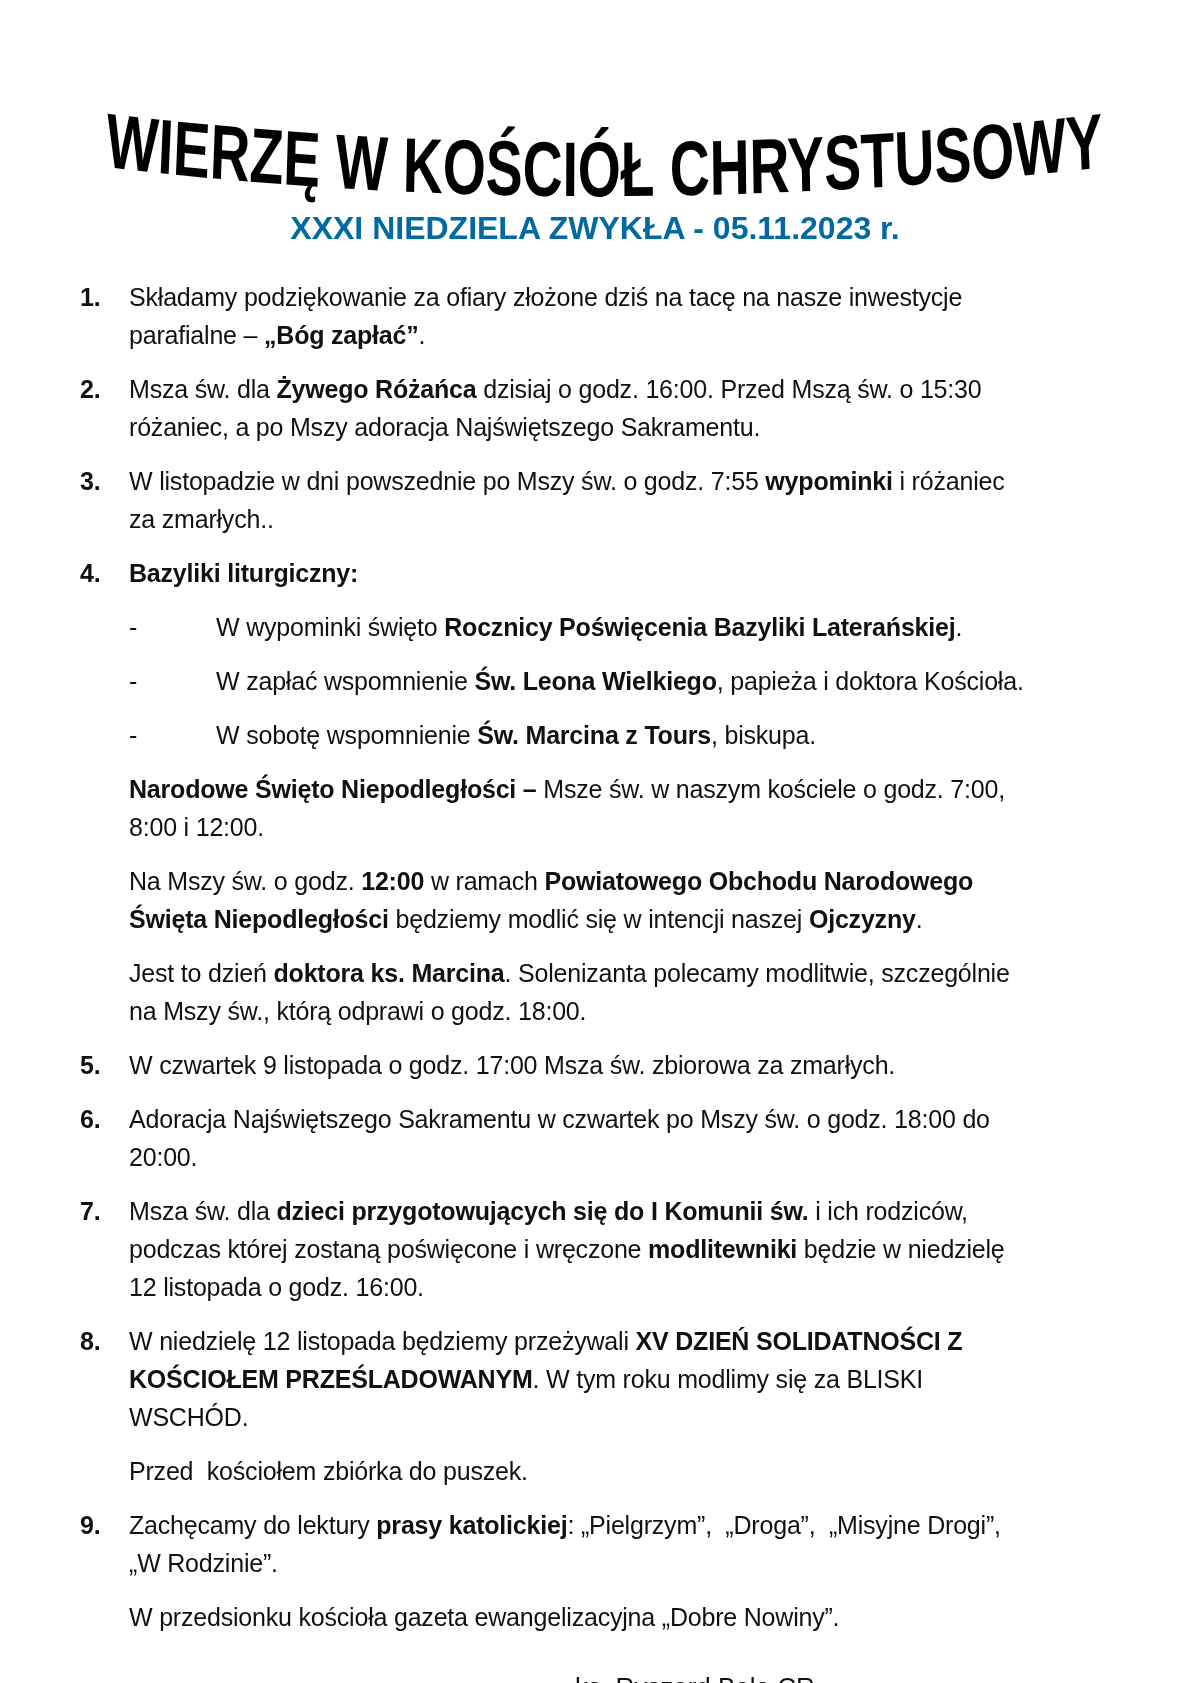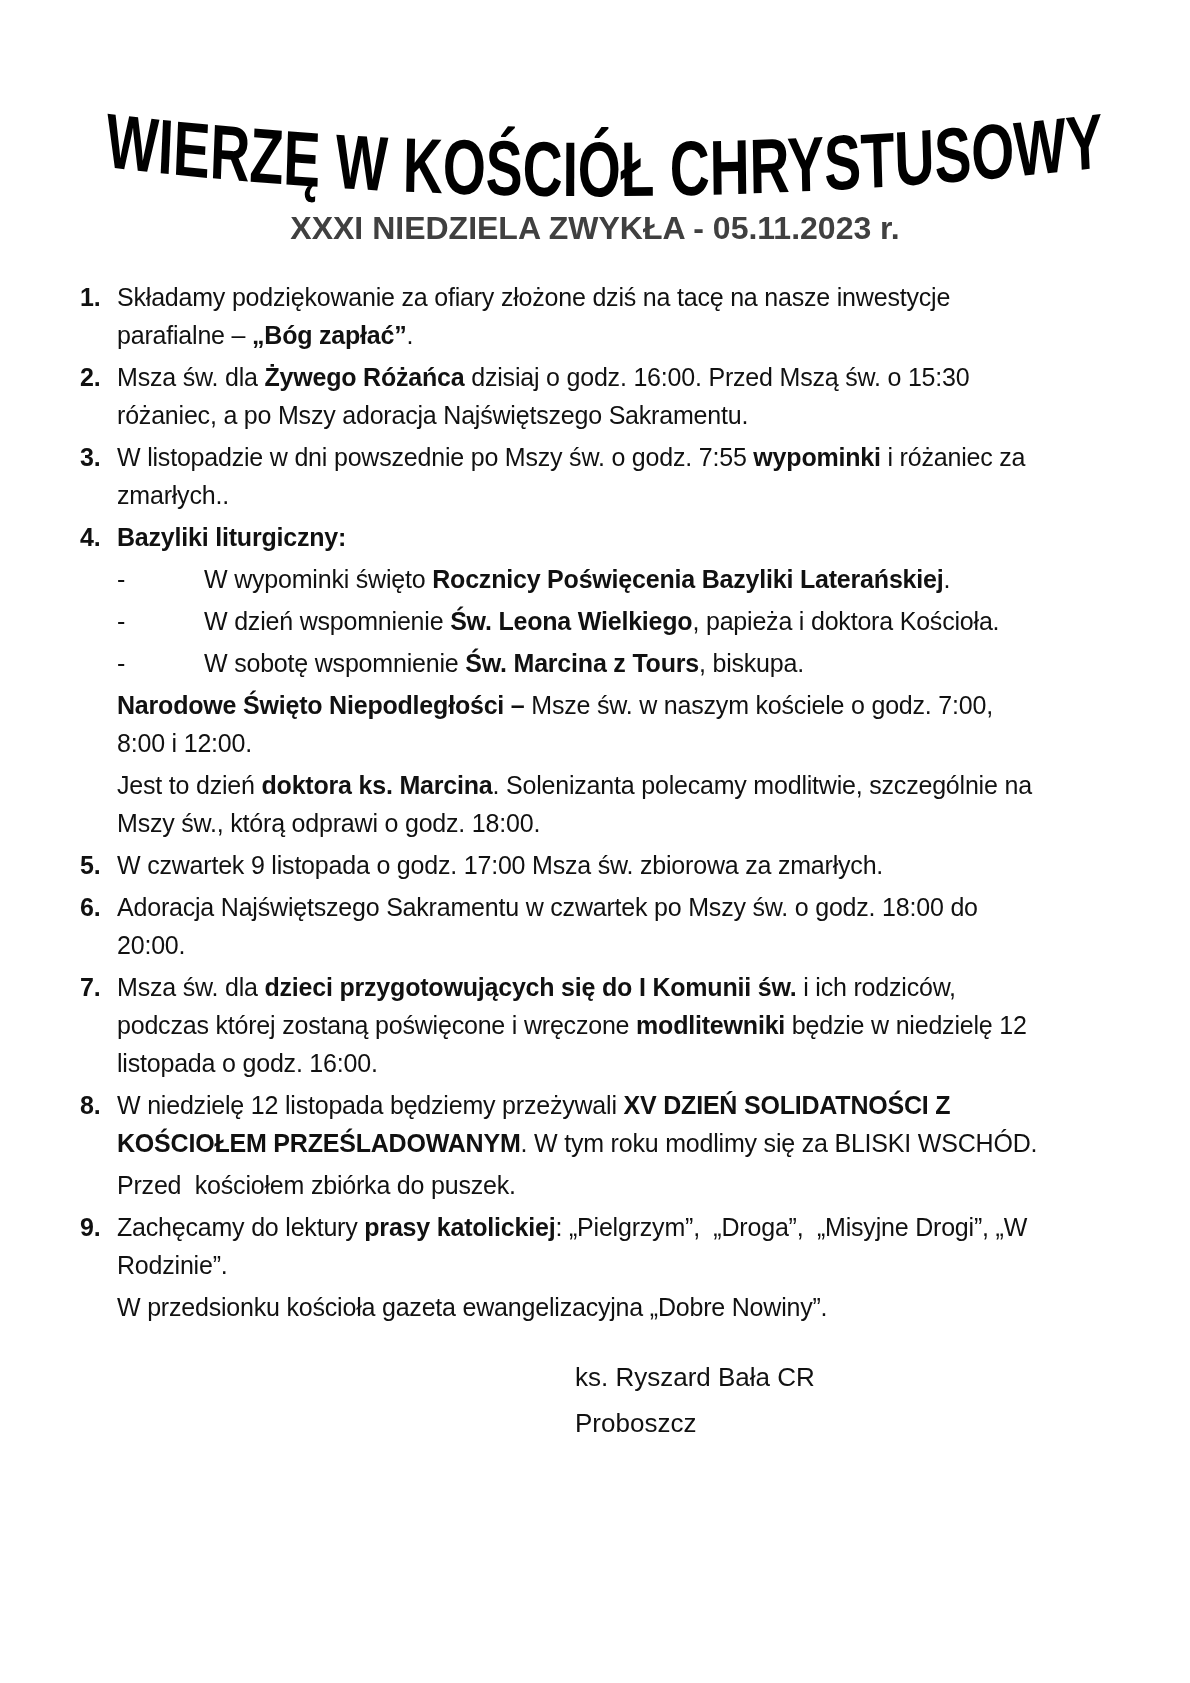--- a/index.html
+++ b/index.html
@@ -28,21 +28,21 @@
     font-family: "Liberation Sans", "DejaVu Sans", sans-serif;
     font-weight: bold;
     fill: #000000;
   }
   .subtitle {
     margin-top: -22px;
     text-align: center;
     font-size: 32px;
     line-height: 40px;
     font-weight: bold;
-    color: #404040;
+    color: #0369a1;
     letter-spacing: 0px;
   }
   .content {
     margin-left: 80px;
     width: 968px;
     margin-top: 30px;
     font-size: 25px;
     line-height: 38px;
     letter-spacing: -0.2px;
   }
@@ -51,21 +51,21 @@
     padding-left: 33px;
     margin: 0 0 3px 0;
   }
   .num {
     position: absolute;
     left: 0;
     top: 0;
     font-weight: bold;
   }
   .para {
-    margin: 4px;
+    margin: 16px;
     white-space: pre-wrap;
   }
   .b { font-weight: bold; }
   .dash-cell {
     display: inline-block;
     width: 87px;
   }
   .signature {
     margin-top: 28px;
     margin-left: 575px;
@@ -102,23 +102,24 @@
         <p class="para"><span>Msza św. dla </span><span class="b">Żywego Różańca</span><span> dzisiaj o godz. 16:00. Przed Mszą św. o 15:30 różaniec, a po Mszy adoracja Najświętszego Sakramentu.</span></p>
       </div>
       <div class="item">
         <span class="num">3.</span>
         <p class="para"><span>W listopadzie w dni powszednie po Mszy św. o godz. 7:55 </span><span class="b">wypominki</span><span> i różaniec za zmarłych..</span></p>
       </div>
       <div class="item">
         <span class="num">4.</span>
         <p class="para"><span class="b">Bazyliki liturgiczny:</span></p>
         <p class="para"><span class="dash-cell">-</span><span>W wypominki święto </span><span class="b">Rocznicy Poświęcenia Bazyliki Laterańskiej</span><span>.</span></p>
-        <p class="para"><span class="dash-cell">-</span><span>W dzień wspomnienie </span><span class="b">Św. Leona Wielkiego</span><span>, papieża i doktora Kościoła.</span></p>
+        <p class="para"><span class="dash-cell">-</span><span>W zapłać wspomnienie </span><span class="b">Św. Leona Wielkiego</span><span>, papieża i doktora Kościoła.</span></p>
         <p class="para"><span class="dash-cell">-</span><span>W sobotę wspomnienie </span><span class="b">Św. Marcina z Tours</span><span>, biskupa.</span></p>
         <p class="para"><span class="b">Narodowe Święto Niepodległości –</span><span> Msze św. w naszym kościele o godz. 7:00, 8:00 i 12:00.</span></p>
+        <p class="para"><span>Na Mszy św. o godz. </span><span class="b">12:00</span><span> w ramach </span><span class="b">Powiatowego Obchodu Narodowego Święta Niepodległości</span><span> będziemy modlić się w intencji naszej </span><span class="b">Ojczyzny</span><span>.</span></p>
         <p class="para"><span>Jest to dzień </span><span class="b">doktora ks. Marcina</span><span>. Solenizanta polecamy modlitwie, szczególnie na Mszy św., którą odprawi o godz. 18:00.</span></p>
       </div>
       <div class="item">
         <span class="num">5.</span>
         <p class="para"><span>W czwartek 9 listopada o godz. 17:00 Msza św. zbiorowa za zmarłych.</span></p>
       </div>
       <div class="item">
         <span class="num">6.</span>
         <p class="para"><span>Adoracja Najświętszego Sakramentu w czwartek po Mszy św. o godz. 18:00 do 20:00.</span></p>
       </div>

